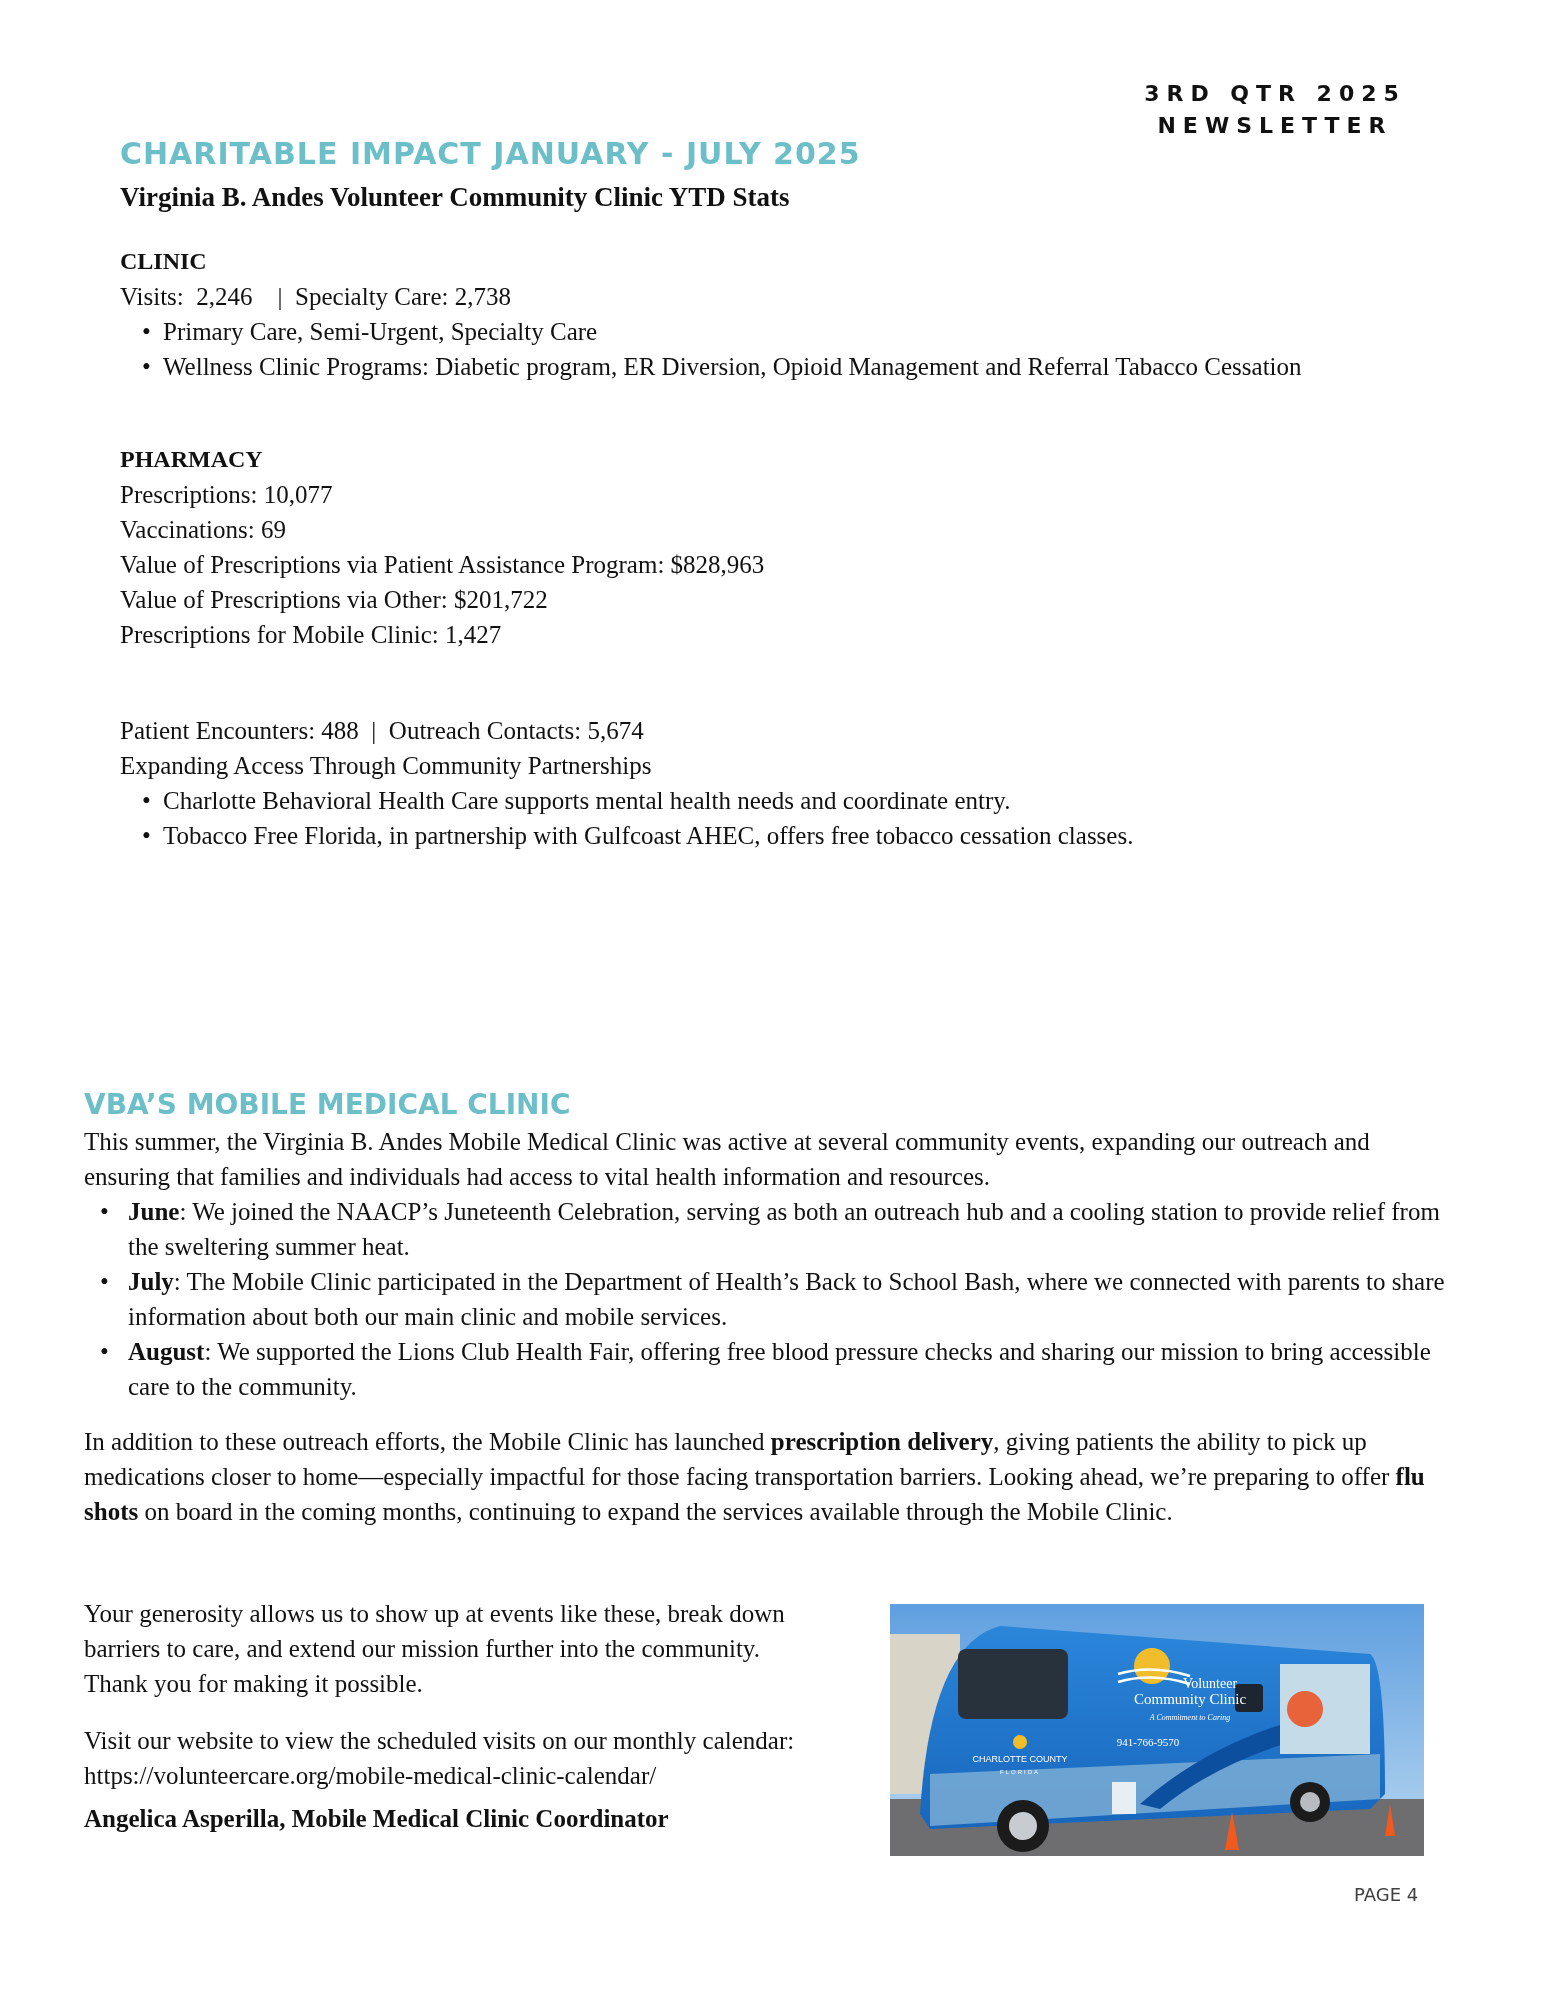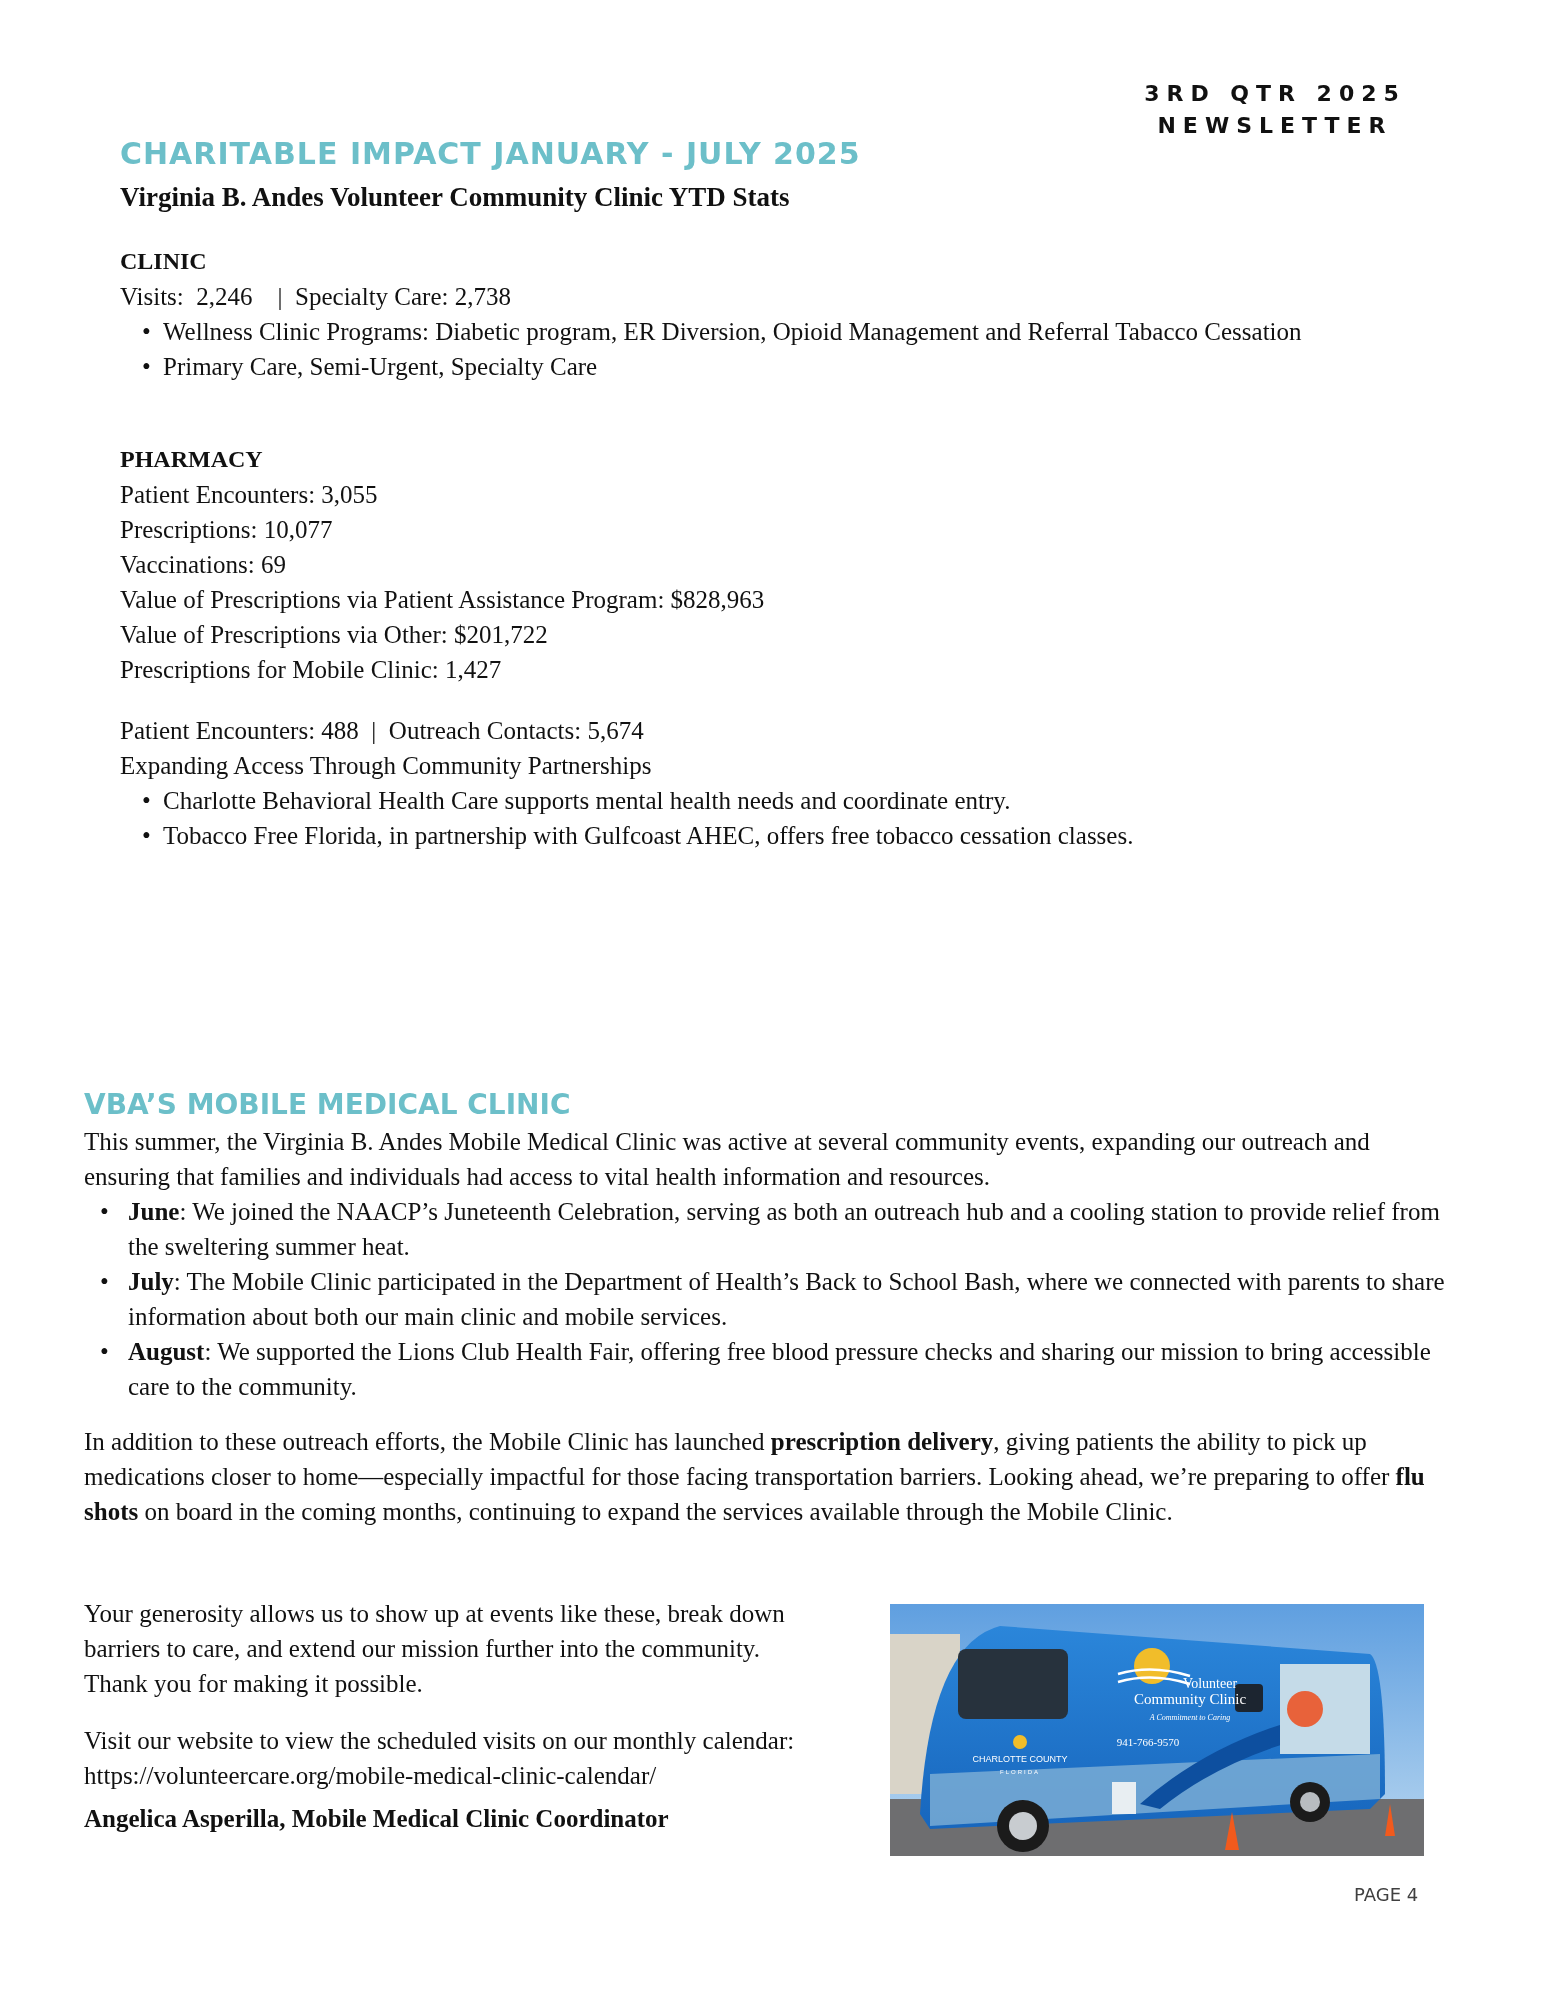--- a/index.html
+++ b/index.html
@@ -53,28 +53,27 @@
   <div>NEWSLETTER</div>
 </div>
 
 <div class="h-accent title-main">CHARITABLE IMPACT JANUARY - JULY 2025</div>
 <div class="subtitle">Virginia B. Andes Volunteer Community Clinic  YTD Stats</div>
 
 <section class="block" id="clinic">
   <div class="sec-head">CLINIC</div>
   <div style="white-space:pre;">Visits:  2,246    |  Specialty Care: 2,738</div>
   <ul>
+    <li>Primary Care, Semi-Urgent, Specialty Care</li>
     <li>Wellness Clinic Programs: Diabetic program, ER Diversion, Opioid Management and Referral Tabacco Cessation</li>
-    <li>Primary Care, Semi-Urgent, Specialty Care</li>
   </ul>
 </section>
 
 <section class="block" id="pharmacy">
   <div class="sec-head">PHARMACY</div>
-  <div>Patient Encounters: 3,055</div>
   <div>Prescriptions: 10,077</div>
   <div>Vaccinations: 69</div>
   <div>Value of Prescriptions via Patient Assistance Program: $828,963</div>
   <div>Value of Prescriptions via Other: $201,722</div>
   <div>Prescriptions for Mobile Clinic: 1,427</div>
 </section>
 
 <section class="block" id="mobile">
   <div style="white-space:pre;">Patient Encounters: 488  |  Outreach Contacts: 5,674</div>
   <div>Expanding Access Through Community Partnerships</div>

